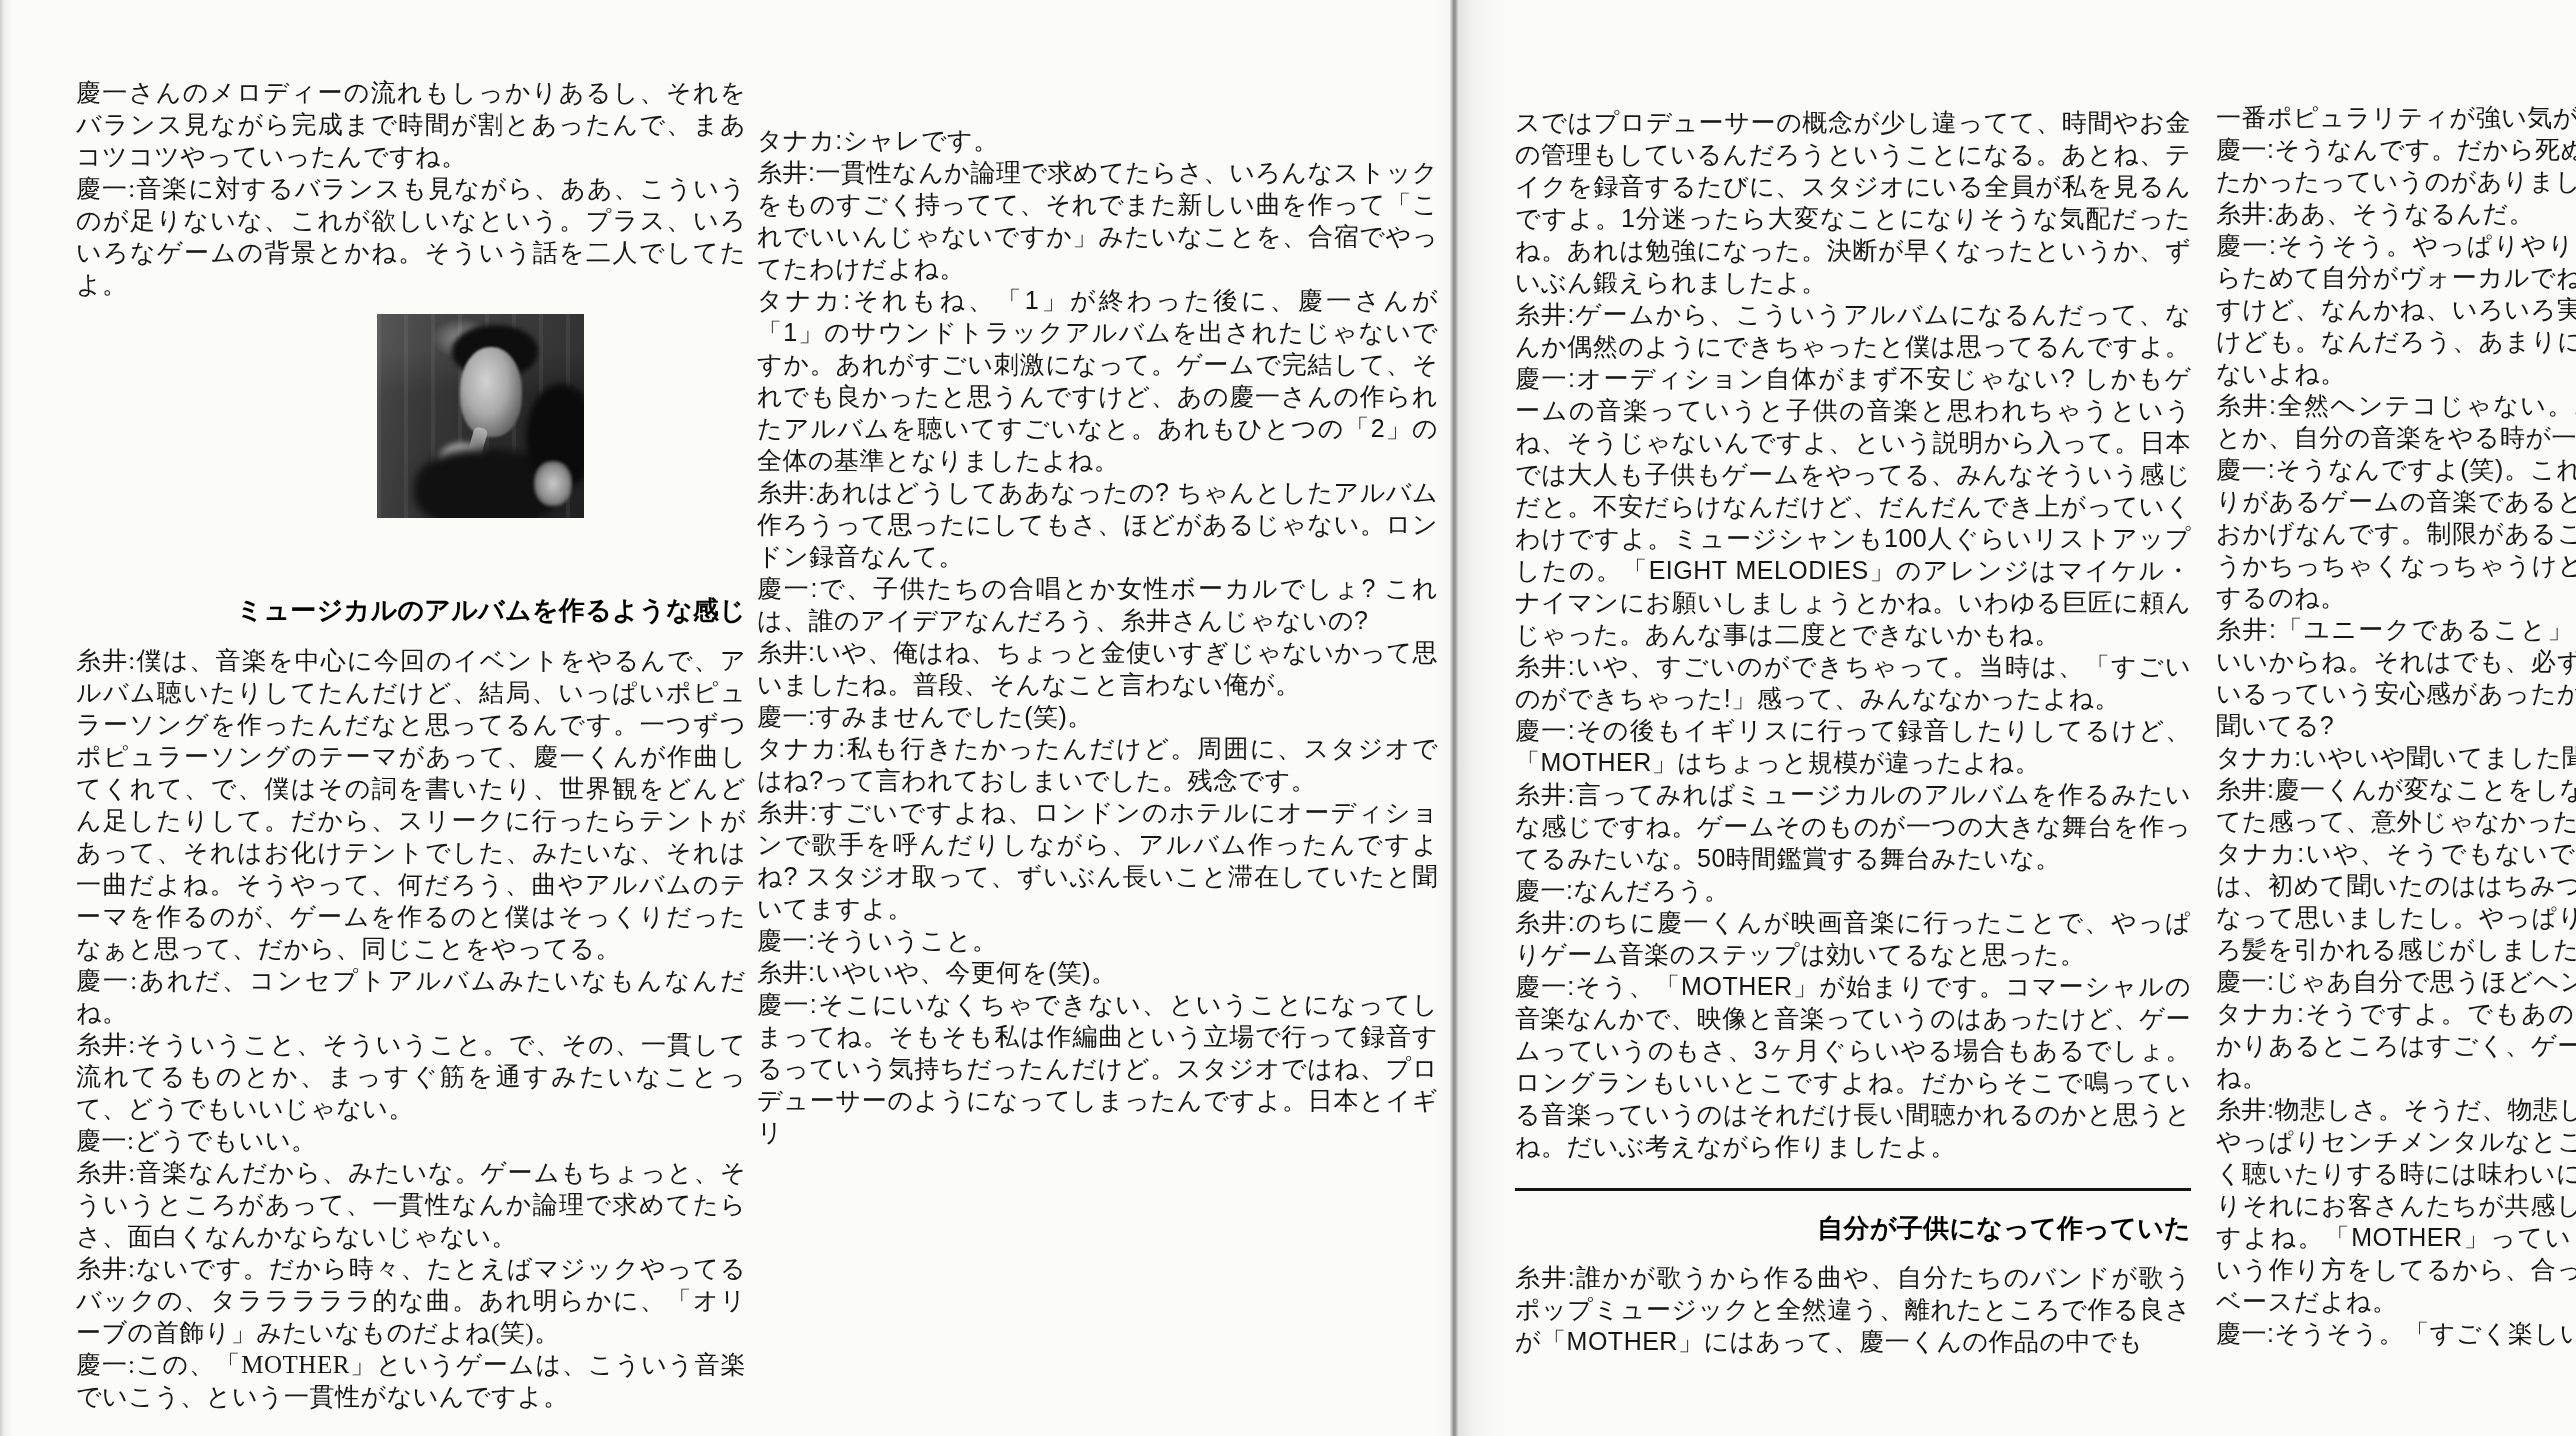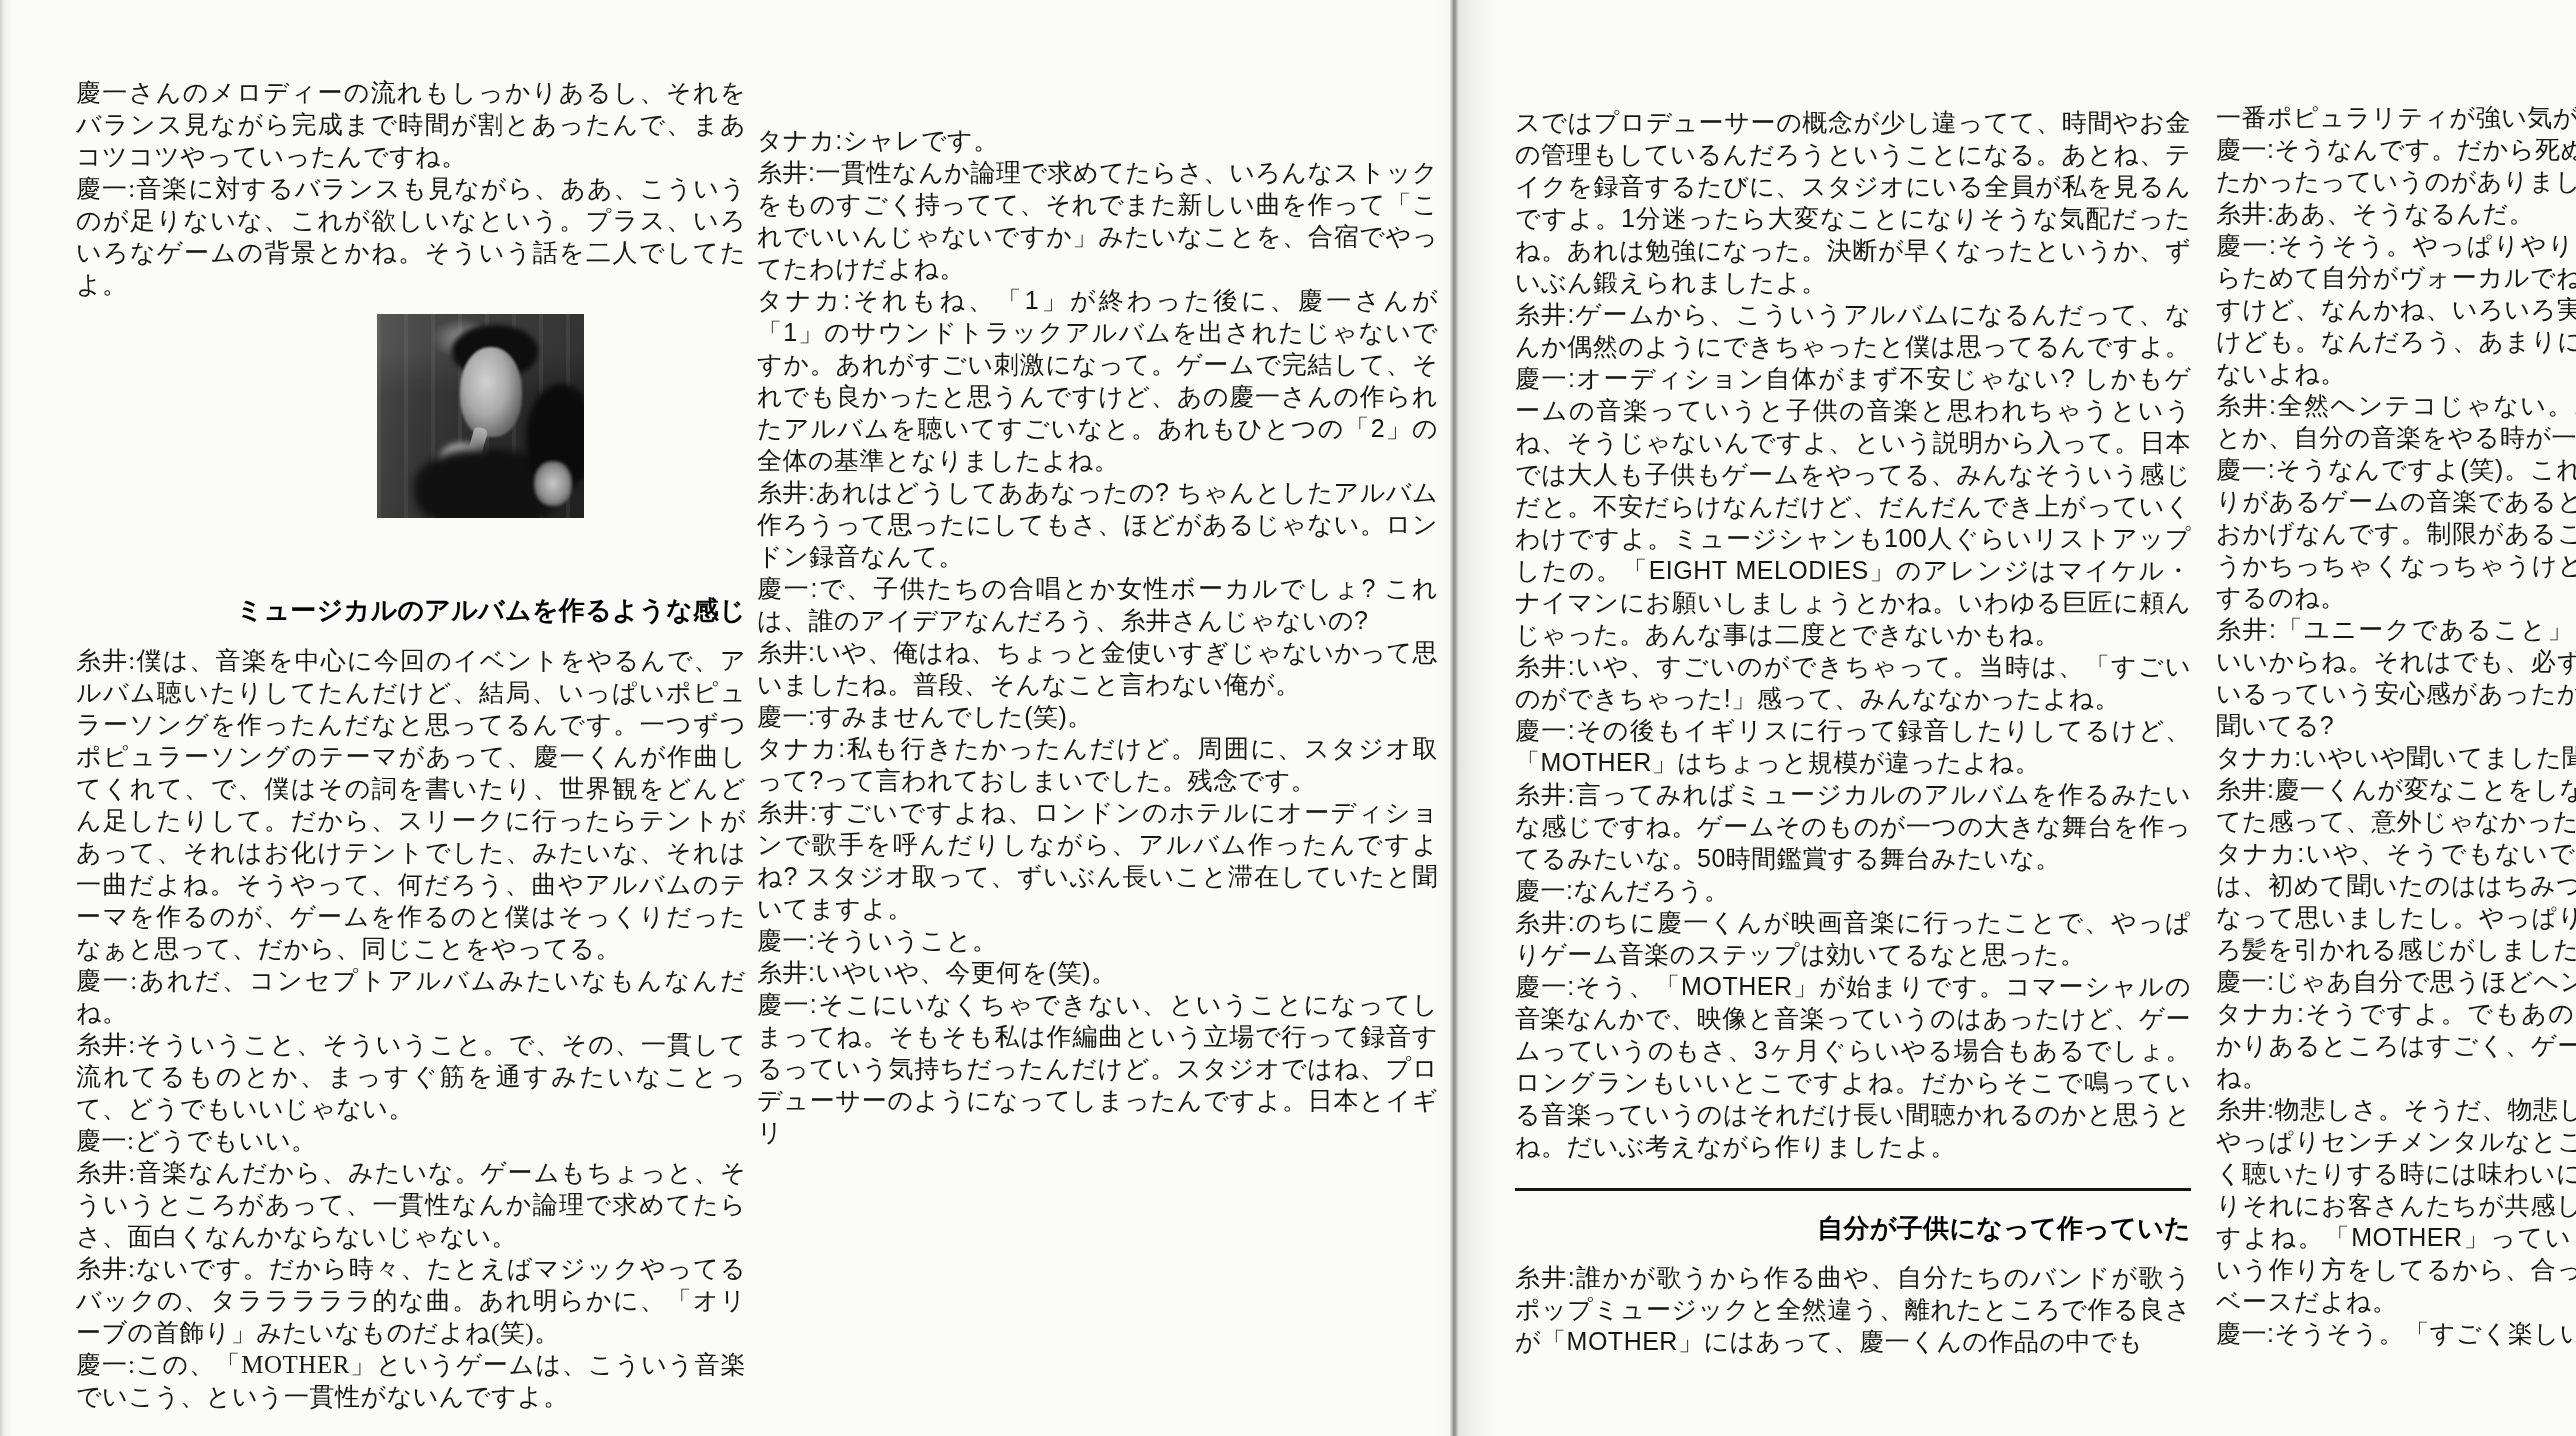--- a/index.html
+++ b/index.html
@@ -99,21 +99,21 @@
     <p>慶一:この、「MOTHER」というゲームは、こういう音楽でいこう、という一貫性がないんですよ。</p>
   </div>
 <div class="col" id="col2">
     <p>タナカ:シャレです。</p>
     <p>糸井:一貫性なんか論理で求めてたらさ、いろんなストックをものすごく持ってて、それでまた新しい曲を作って「これでいいんじゃないですか」みたいなことを、合宿でやってたわけだよね。</p>
     <p>タナカ:それもね、「1」が終わった後に、慶一さんが「1」のサウンドトラックアルバムを出されたじゃないですか。あれがすごい刺激になって。ゲームで完結して、それでも良かったと思うんですけど、あの慶一さんの作られたアルバムを聴いてすごいなと。あれもひとつの「2」の全体の基準となりましたよね。</p>
     <p>糸井:あれはどうしてああなったの? ちゃんとしたアルバム作ろうって思ったにしてもさ、ほどがあるじゃない。ロンドン録音なんて。</p>
     <p>慶一:で、子供たちの合唱とか女性ボーカルでしょ? これは、誰のアイデアなんだろう、糸井さんじゃないの?</p>
     <p>糸井:いや、俺はね、ちょっと金使いすぎじゃないかって思いましたね。普段、そんなこと言わない俺が。</p>
     <p>慶一:すみませんでした(笑)。</p>
-    <p>タナカ:私も行きたかったんだけど。周囲に、スタジオ取って?って言われておしまいでした。残念です。</p>
+    <p>タナカ:私も行きたかったんだけど。周囲に、スタジオではね?って言われておしまいでした。残念です。</p>
     <p>糸井:すごいですよね、ロンドンのホテルにオーディションで歌手を呼んだりしながら、アルバム作ったんですよね? スタジオ取って、ずいぶん長いこと滞在していたと聞いてますよ。</p>
     <p>慶一:そういうこと。</p>
     <p>糸井:いやいや、今更何を(笑)。</p>
     <p>慶一:そこにいなくちゃできない、ということになってしまってね。そもそも私は作編曲という立場で行って録音するっていう気持ちだったんだけど。スタジオではね、プロデューサーのようになってしまったんですよ。日本とイギリ</p>
   </div>
 <div class="col" id="col3">
     <p>スではプロデューサーの概念が少し違ってて、時間やお金の管理もしているんだろうということになる。あとね、テイクを録音するたびに、スタジオにいる全員が私を見るんですよ。1分迷ったら大変なことになりそうな気配だったね。あれは勉強になった。決断が早くなったというか、ずいぶん鍛えられましたよ。</p>
     <p>糸井:ゲームから、こういうアルバムになるんだって、なんか偶然のようにできちゃったと僕は思ってるんですよ。</p>
     <p>慶一:オーディション自体がまず不安じゃない? しかもゲームの音楽っていうと子供の音楽と思われちゃうというね、そうじゃないんですよ、という説明から入って。日本では大人も子供もゲームをやってる、みんなそういう感じだと。不安だらけなんだけど、だんだんでき上がっていくわけですよ。ミュージシャンも100人ぐらいリストアップしたの。「EIGHT MELODIES」のアレンジはマイケル・ナイマンにお願いしましょうとかね。いわゆる巨匠に頼んじゃった。あんな事は二度とできないかもね。</p>
     <p>糸井:いや、すごいのができちゃって。当時は、「すごいのができちゃった!」感って、みんななかったよね。</p>

